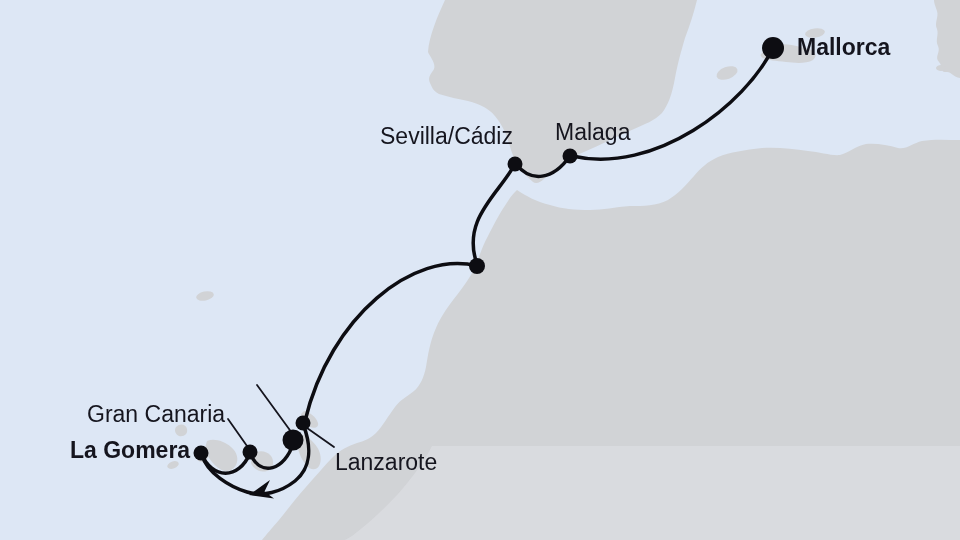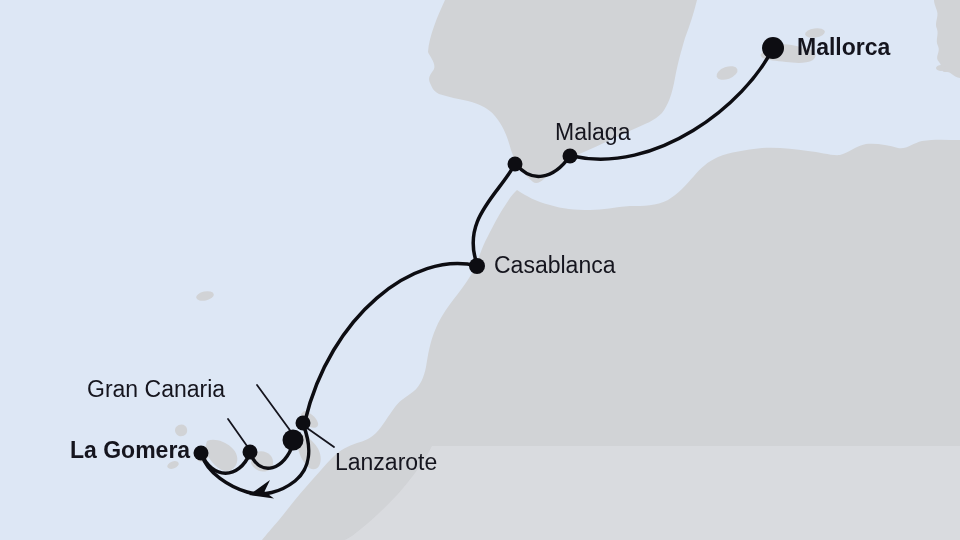--- a/index.html
+++ b/index.html
@@ -130,18 +130,18 @@
       <circle cx="477" cy="266" r="8"></circle>
       <circle cx="303" cy="423" r="7.5"></circle>
       <circle cx="293" cy="440" r="10.5"></circle>
       <circle cx="250" cy="452" r="7.5"></circle>
       <circle cx="201" cy="453" r="7.5"></circle>
     </g>
   </svg>
 
   <span class="port-label em" style="left:797px;top:34px;">Mallorca</span>
   <span class="port-label" style="left:538px;top:119px;margin-left:17px;">Malaga</span>
-  <span class="port-label" style="left:494px;top:252px;">Casablanca</span>
+  <span class="port-label" style="left:380px;top:123px;">Sevilla/Cádiz</span>
   <span class="port-label" style="left:335px;top:449px;">Lanzarote</span>
-  <span class="port-label" style="left:87px;top:376px;">Gran Canaria</span>
+  <span class="port-label" style="left:87px;top:401px;">Gran Canaria</span>
   <span class="port-label" style="left:70px;top:437px;font-weight:bold;">La Gomera</span>
 
 </div>
 
 </body></html>

